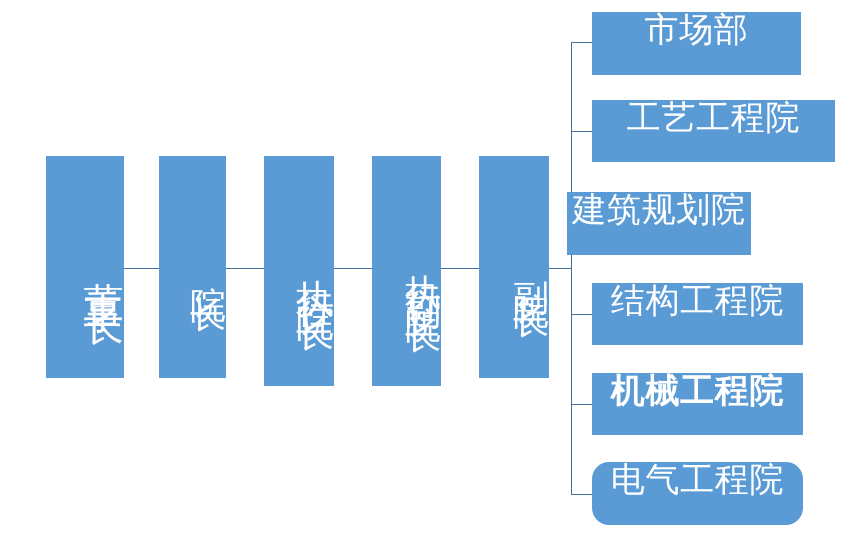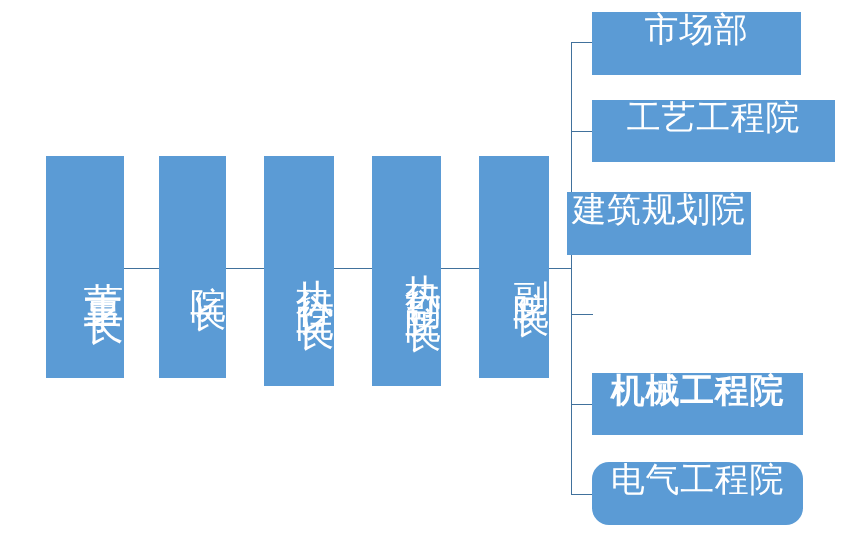--- a/index.html
+++ b/index.html
@@ -98,20 +98,23 @@
   </div>
 
   <div class="node horizontal" style="left:592px; top:100px; width:243px; height:62px; font-size:34px;font-family:Liberation Serif, serif;">
     <span>工艺工程院</span>
   </div>
 
   <div class="node horizontal" style="left:556px; top:192px; width:184px; height:63px; font-size:34px;margin-left:11px;">
     <span>建筑规划院</span>
   </div>
 
+  <div class="node horizontal" style="left:592px; top:283px; width:211px; height:62px; font-size:34px;">
+    <span>结构工程院</span>
+  </div>
 
   <div class="node horizontal" style="left:592px; top:373px; width:211px; height:62px; font-size:34px;font-weight:bold;">
     <span>机械工程院</span>
   </div>
 
   <div class="node horizontal" style="left:592px; top:462px; width:211px; height:63px; font-size:34px;border-radius:17px;">
     <span>电气工程院</span>
   </div>
 
 </div>

